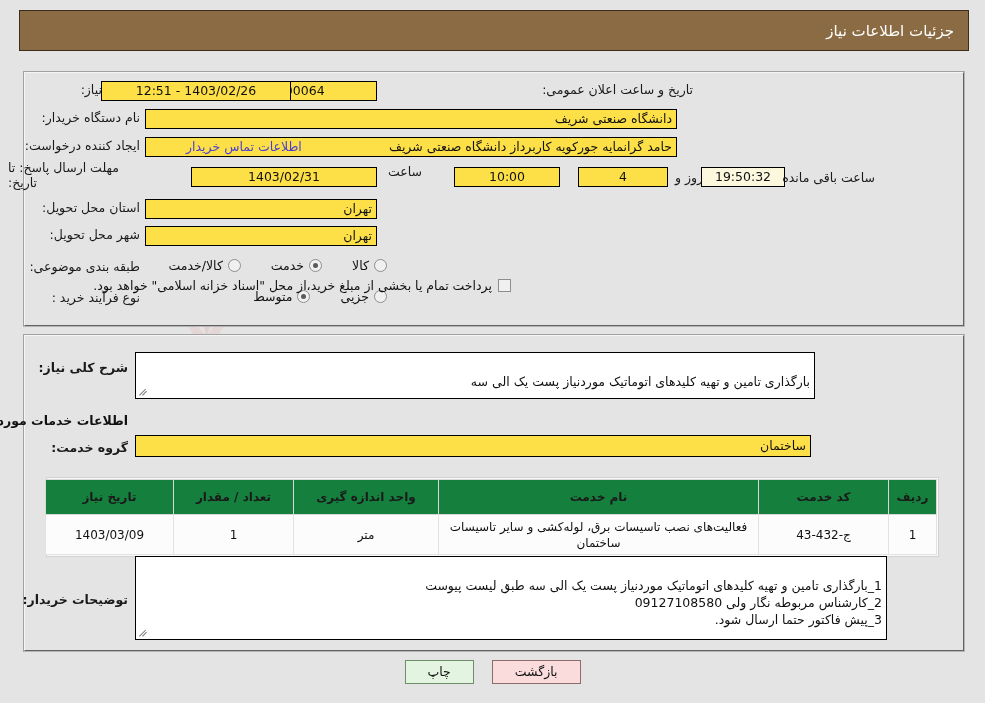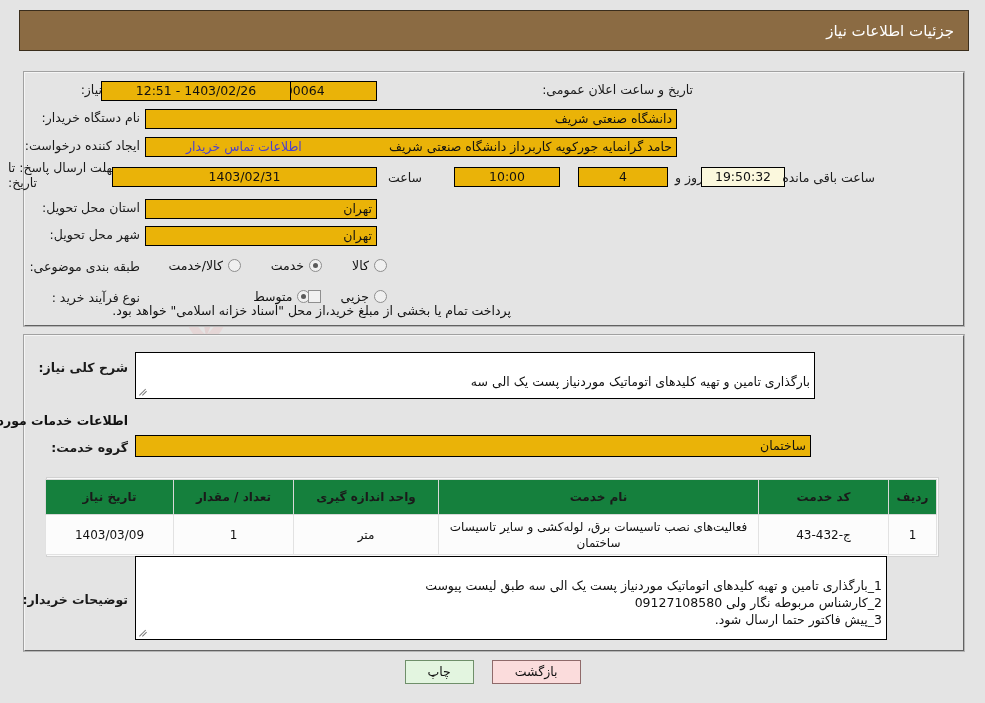--- a/index.html
+++ b/index.html
@@ -71,21 +71,21 @@
   .lbl {
     font-size: 12.5px;
     color: #1a1a1a;
     white-space: nowrap;
     text-align: left;
     line-height: 15px;
   }
   .lbl-b { font-weight: bold; }
 
   .fld {
-    background: #eab308;
+    background: #fde047;
     border: 1px solid #000000;
     height: 20px;
     font-size: 12.5px;
     color: #111;
     display: flex;
     align-items: center;
     padding: 0 4px;
     line-height: 18px;
     overflow: hidden;
     white-space: nowrap;
@@ -280,22 +280,22 @@
   <div class="row" style="right:845px; top:138px;">
     <span class="lbl">ایجاد کننده درخواست:</span>
   </div>
   <div class="fld right" style="position:absolute; right:308px; top:137px; width:532px; z-index:4;">حامد گرانمایه جورکویه کاربرداز دانشگاه صنعتی شریف</div>
   <div class="row" style="right:688px; top:139px; left:auto;" hidden=""></div>
   <span class="linklike" style="position:absolute; left:186px; top:139px; z-index:4;">اطلاعات تماس خریدار</span>
 
   <div class="row" style="right:845px; top:160px; display:block; width:132px;">
     <span class="lbl" style="display:block; white-space:normal; text-align:left; width:132px;">مهلت ارسال پاسخ: تا تاریخ:</span>
   </div>
-  <div class="fld center" style="position:absolute; right:608px; top:167px; width:265px; z-index:4;">1403/02/31</div>
-  <span class="lbl" style="position:absolute; right:563px; top:170px; z-index:4;">ساعت</span>
+  <div class="fld center" style="position:absolute; right:608px; top:167px; width:186px; z-index:4;">1403/02/31</div>
+  <span class="lbl" style="position:absolute; right:563px; top:164px; z-index:4;">ساعت</span>
   <div class="fld center" style="position:absolute; right:425px; top:167px; width:106px; z-index:4;">10:00</div>
   <div class="fld center" style="position:absolute; right:317px; top:167px; width:90px; z-index:4;">4</div>
   <span class="lbl" style="position:absolute; right:282px; top:170px; z-index:4;">روز و</span>
   <div class="fld center yellow" style="position:absolute; right:200px; top:167px; width:84px; z-index:4;">19:50:32</div>
   <span class="lbl" style="position:absolute; right:110px; top:170px; z-index:4;">ساعت باقی مانده</span>
 
   <div class="row" style="right:845px; top:200px;">
     <span class="lbl">استان محل تحویل:</span>
   </div>
   <div class="fld right" style="position:absolute; right:608px; top:199px; width:232px; z-index:4;">تهران</div>
@@ -329,21 +329,21 @@
   <div class="radio-group" style="position:absolute; right:598px; top:289px; z-index:4;">
     <div class="radio-item">
       <span class="radio"></span>
       <span class="radio-lbl">جزیی</span>
     </div>
     <div class="radio-item">
       <span class="radio on"></span>
       <span class="radio-lbl">متوسط</span>
     </div>
   </div>
-  <div class="row" style="right:474px; top:290px;flex-direction:column;">
+  <div class="row" style="right:474px; top:278px;">
     <span class="checkbox"></span>
     <span class="plain-note">پرداخت تمام یا بخشی از مبلغ خرید،از محل "اسناد خزانه اسلامی" خواهد بود.</span>
   </div>
 
   <div class="panel panel-bottom"></div>
 
   <span class="lbl lbl-b" style="position:absolute; right:857px; top:360px; z-index:4;">شرح کلی نیاز:</span>
   <div class="ta" style="position:absolute; right:170px; top:352px; width:680px; height:47px; z-index:4;">
     <span>بارگذاری تامین و تهیه کلیدهای اتوماتیک موردنیاز پست یک الی سه</span>
     <span class="grip"><span></span><span></span></span>

